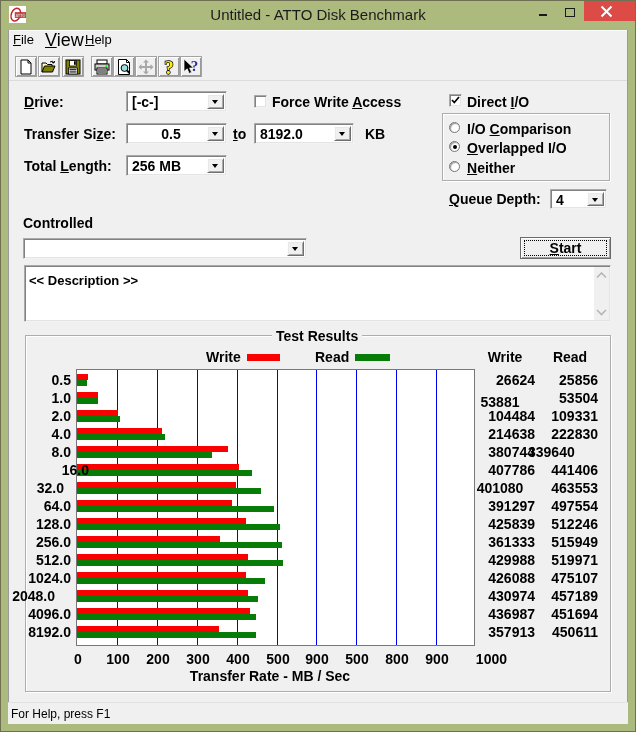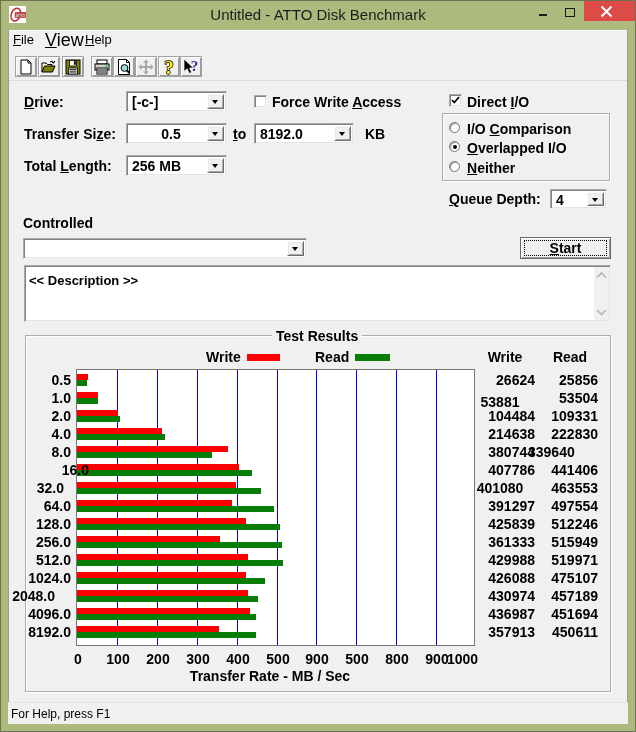--- a/index.html
+++ b/index.html
@@ -268,17 +268,17 @@
 <div class="clab" style="left:48px;top:653px;width:60px;text-align:center">0</div>
 <div class="clab" style="left:88px;top:653px;width:60px;text-align:center">100</div>
 <div class="clab" style="left:128px;top:653px;width:60px;text-align:center">200</div>
 <div class="clab" style="left:168px;top:653px;width:60px;text-align:center">300</div>
 <div class="clab" style="left:208px;top:653px;width:60px;text-align:center">400</div>
 <div class="clab" style="left:248px;top:653px;width:60px;text-align:center">500</div>
 <div class="clab" style="left:287px;top:653px;width:60px;text-align:center">900</div>
 <div class="clab" style="left:327px;top:653px;width:60px;text-align:center">500</div>
 <div class="clab" style="left:367px;top:653px;width:60px;text-align:center">800</div>
 <div class="clab" style="left:407px;top:653px;width:60px;text-align:center">900</div>
-<div class="clab" style="left:447px;top:653px;width:60px;text-align:left">1000</div>
+<div class="clab" style="left:447px;top:653px;width:60px;text-align:right">1000</div>
 <div class="clab" style="left:170px;top:670px;width:200px;text-align:center">Transfer Rate - MB / Sec</div>
 
 <div class="abs" style="left:8px;top:702px;width:620px;height:22px;background:#f0f0f0;border-top:1px solid #e2e2e2"></div>
 <div class="abs" style="left:11px;top:708px;font-size:12px;line-height:13px;color:#000">For Help, press F1</div>
 
 </body></html>

